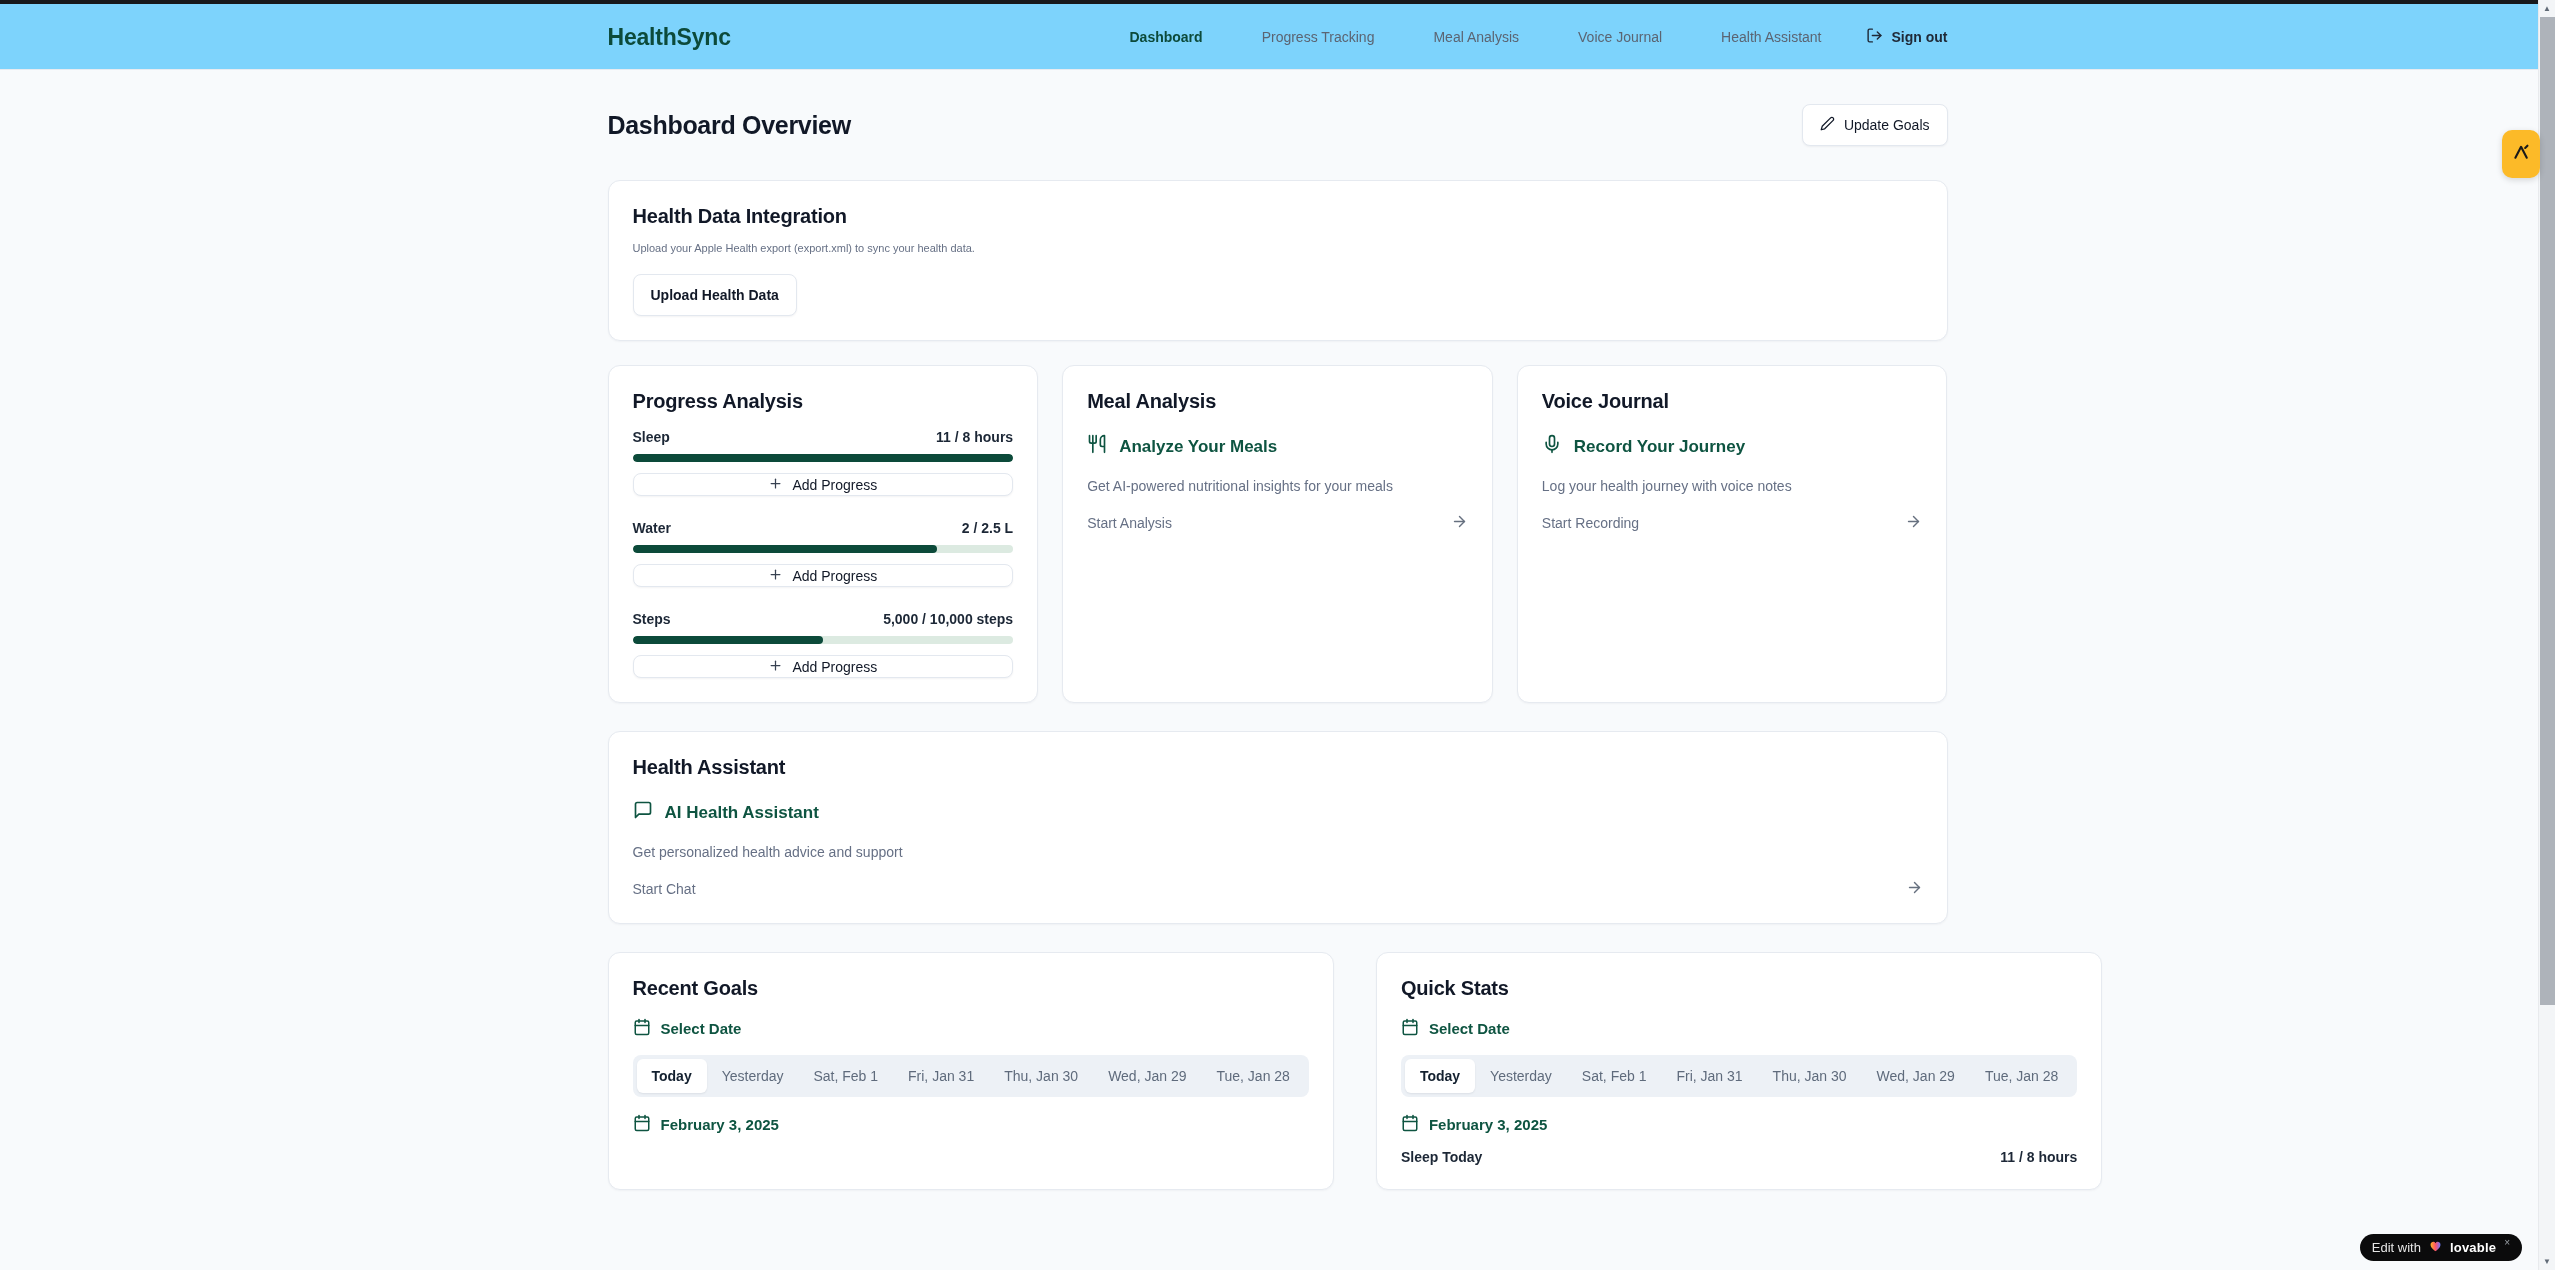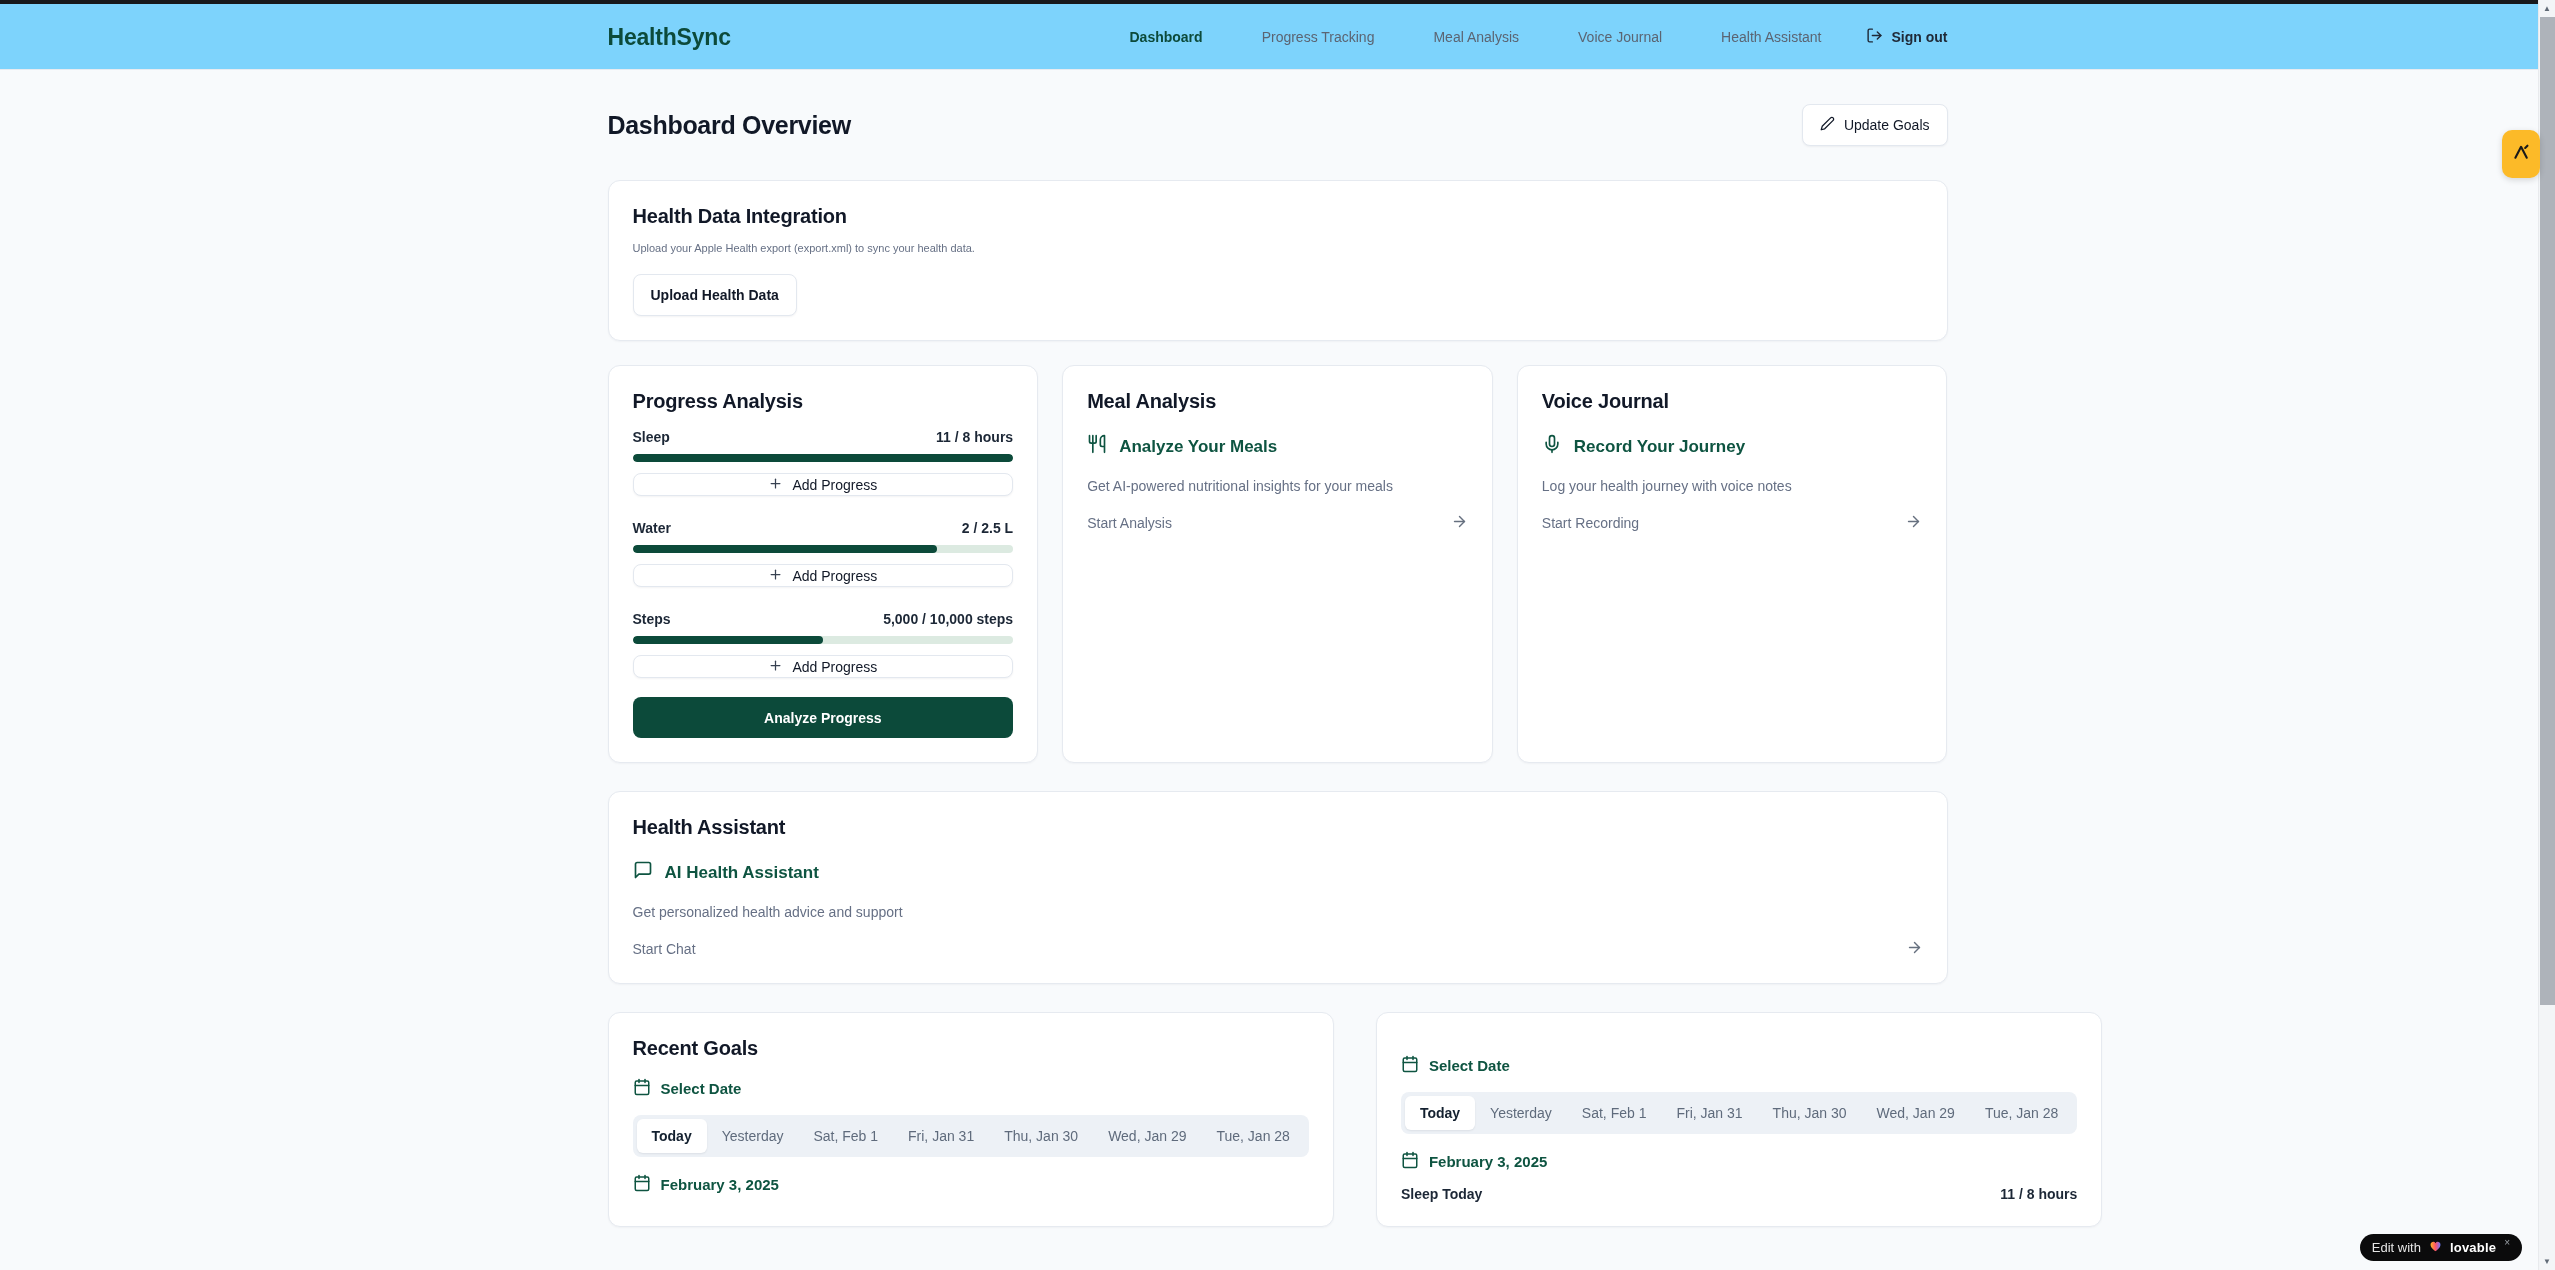--- a/index.html
+++ b/index.html
@@ -178,21 +178,20 @@
           </div>
         <button class="btn btn-add">
           <span><svg viewBox="0 0 24 24" fill="none" stroke="currentColor" stroke-width="2" stroke-linecap="round" width="15" height="15">
                 <line x1="12" y1="5" x2="12" y2="19"></line>
                 <line x1="5" y1="12" x2="19" y2="12"></line>
               </svg></span>
           <span>Add Progress</span>
         </button>
       </div>
 
-      <button class="btn-primary">Analyze Progress</button>
     </div>
 
     <div class="card card-pad">
       <div class="card-title">Meal Analysis</div>
       <div class="feature-link">
         <span><svg viewBox="0 0 24 24" fill="none" stroke="currentColor" stroke-width="2" stroke-linecap="round" stroke-linejoin="round" width="20" height="20">
               <path d="M3 2v7c0 1.1.9 2 2 2h4a2 2 0 0 0 2-2V2"></path>
               <path d="M7 2v20"></path>
               <path d="M21 15V2a5 5 0 0 0-5 5v6c0 1.1.9 2 2 2h3Zm0 0v7"></path>
             </svg></span>
@@ -275,20 +274,21 @@
               <line x1="16" y1="2" x2="16" y2="6"></line>
               <line x1="8" y1="2" x2="8" y2="6"></line>
               <line x1="3" y1="10" x2="21" y2="10"></line>
             </svg></span>
         <span>February 3, 2025</span>
       </div>
 
     </div>
 
     <div class="card card-pad">
+      <div class="card-title">Quick Stats</div>
       <div class="link-green">
         <span><svg viewBox="0 0 24 24" fill="none" stroke="currentColor" stroke-width="2" stroke-linecap="round" stroke-linejoin="round" width="18" height="18">
               <rect x="3" y="4" width="18" height="18" rx="2"></rect>
               <line x1="16" y1="2" x2="16" y2="6"></line>
               <line x1="8" y1="2" x2="8" y2="6"></line>
               <line x1="3" y1="10" x2="21" y2="10"></line>
             </svg></span>
         <span>Select Date</span>
       </div>
       <div class="tabs">

